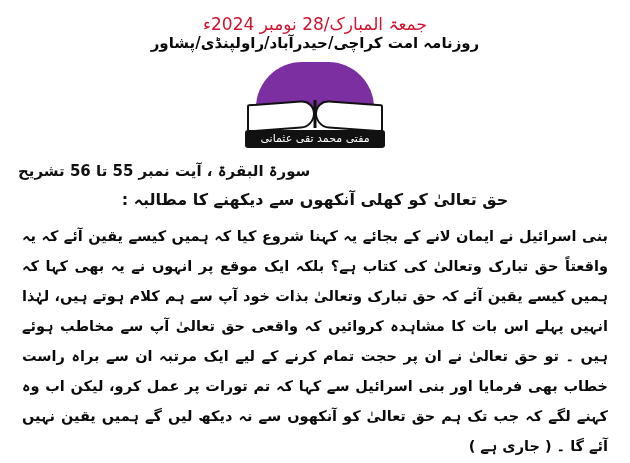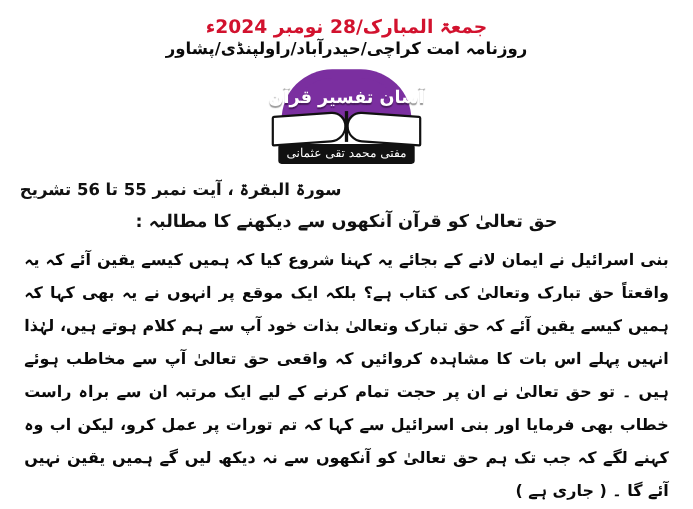--- a/index.html
+++ b/index.html
@@ -18,21 +18,21 @@
     position: relative;
     width: 630px;
     height: 463px;
     box-sizing: border-box;
     padding: 10px 18px 6px 18px;
     direction: rtl;
   }
   .date-line {
     text-align: center;
     color: #d2122e;
-    font-weight: bold;
+    font-weight: normal;
     font-size: 17px;
     letter-spacing: 0px;
     margin-top: 4px;
     direction: rtl;
   }
   .editions-line {
     text-align: center;
     font-size: 15px;
     font-weight: bold;
     color: #0a0a0a;
@@ -116,21 +116,21 @@
     transform: translateX(-50%);
     width: 3px;
     height: 28px;
     background: #111111;
   }
   .logo-ribbon {
     position: absolute;
     left: 50%;
     transform: translateX(-50%);
     bottom: 0;
-    width: 124px;
+    width: 140px;
     height: 18px;
     background: #111111;
     border-radius: 3px;
     color: #ffffff;
     font-size: 11px;
     line-height: 18px;
     text-align: center;
     direction: rtl;
   }
   .ref-line {
@@ -166,29 +166,28 @@
 
   <div class="date-line">جمعۃ المبارک/28 نومبر 2024ء</div>
 
   <div class="editions-line">روزنامہ امت کراچی/حیدرآباد/راولپنڈی/پشاور</div>
 
   <div class="logo-wrap">
     <div class="logo">
       <div class="logo-dome">
         <div class="logo-dome-inner"></div>
       </div>
-      <div class="logo-title">آسان تفسیر قرآن</div>
       <div class="logo-book">
         <div class="pagel"></div>
         <div class="pager"></div>
         <div class="spine"></div>
       </div>
       <div class="logo-ribbon">مفتی محمد تقی عثمانی</div>
     </div>
   </div>
 
   <div class="ref-line">سورۃ البقرۃ ، آیت نمبر 55 تا 56 تشریح</div>
 
-  <div class="headline">حق تعالیٰ کو قرآن آنکھوں سے دیکھنے کا مطالبہ :</div>
+  <div class="headline">حق تعالیٰ کو کھلی آنکھوں سے دیکھنے کا مطالبہ :</div>
 
   <div class="body-text">بنی اسرائیل نے ایمان لانے کے بجائے یہ کہنا شروع کیا کہ ہمیں کیسے یقین آئے کہ یہ واقعتاً حق تبارک وتعالیٰ کی کتاب ہے؟ بلکہ ایک موقع پر انہوں نے یہ بھی کہا کہ ہمیں کیسے یقین آئے کہ حق تبارک وتعالیٰ بذات خود آپ سے ہم کلام ہوتے ہیں، لہٰذا انہیں پہلے اس بات کا مشاہدہ کروائیں کہ واقعی حق تعالیٰ آپ سے مخاطب ہوئے ہیں ۔ تو حق تعالیٰ نے ان پر حجت تمام کرنے کے لیے ایک مرتبہ ان سے براہ راست خطاب بھی فرمایا اور بنی اسرائیل سے کہا کہ تم تورات پر عمل کرو، لیکن اب وہ کہنے لگے کہ جب تک ہم حق تعالیٰ کو آنکھوں سے نہ دیکھ لیں گے ہمیں یقین نہیں آئے گا ۔ ( جاری ہے )</div>
 
 </div>
 
 </body></html>

